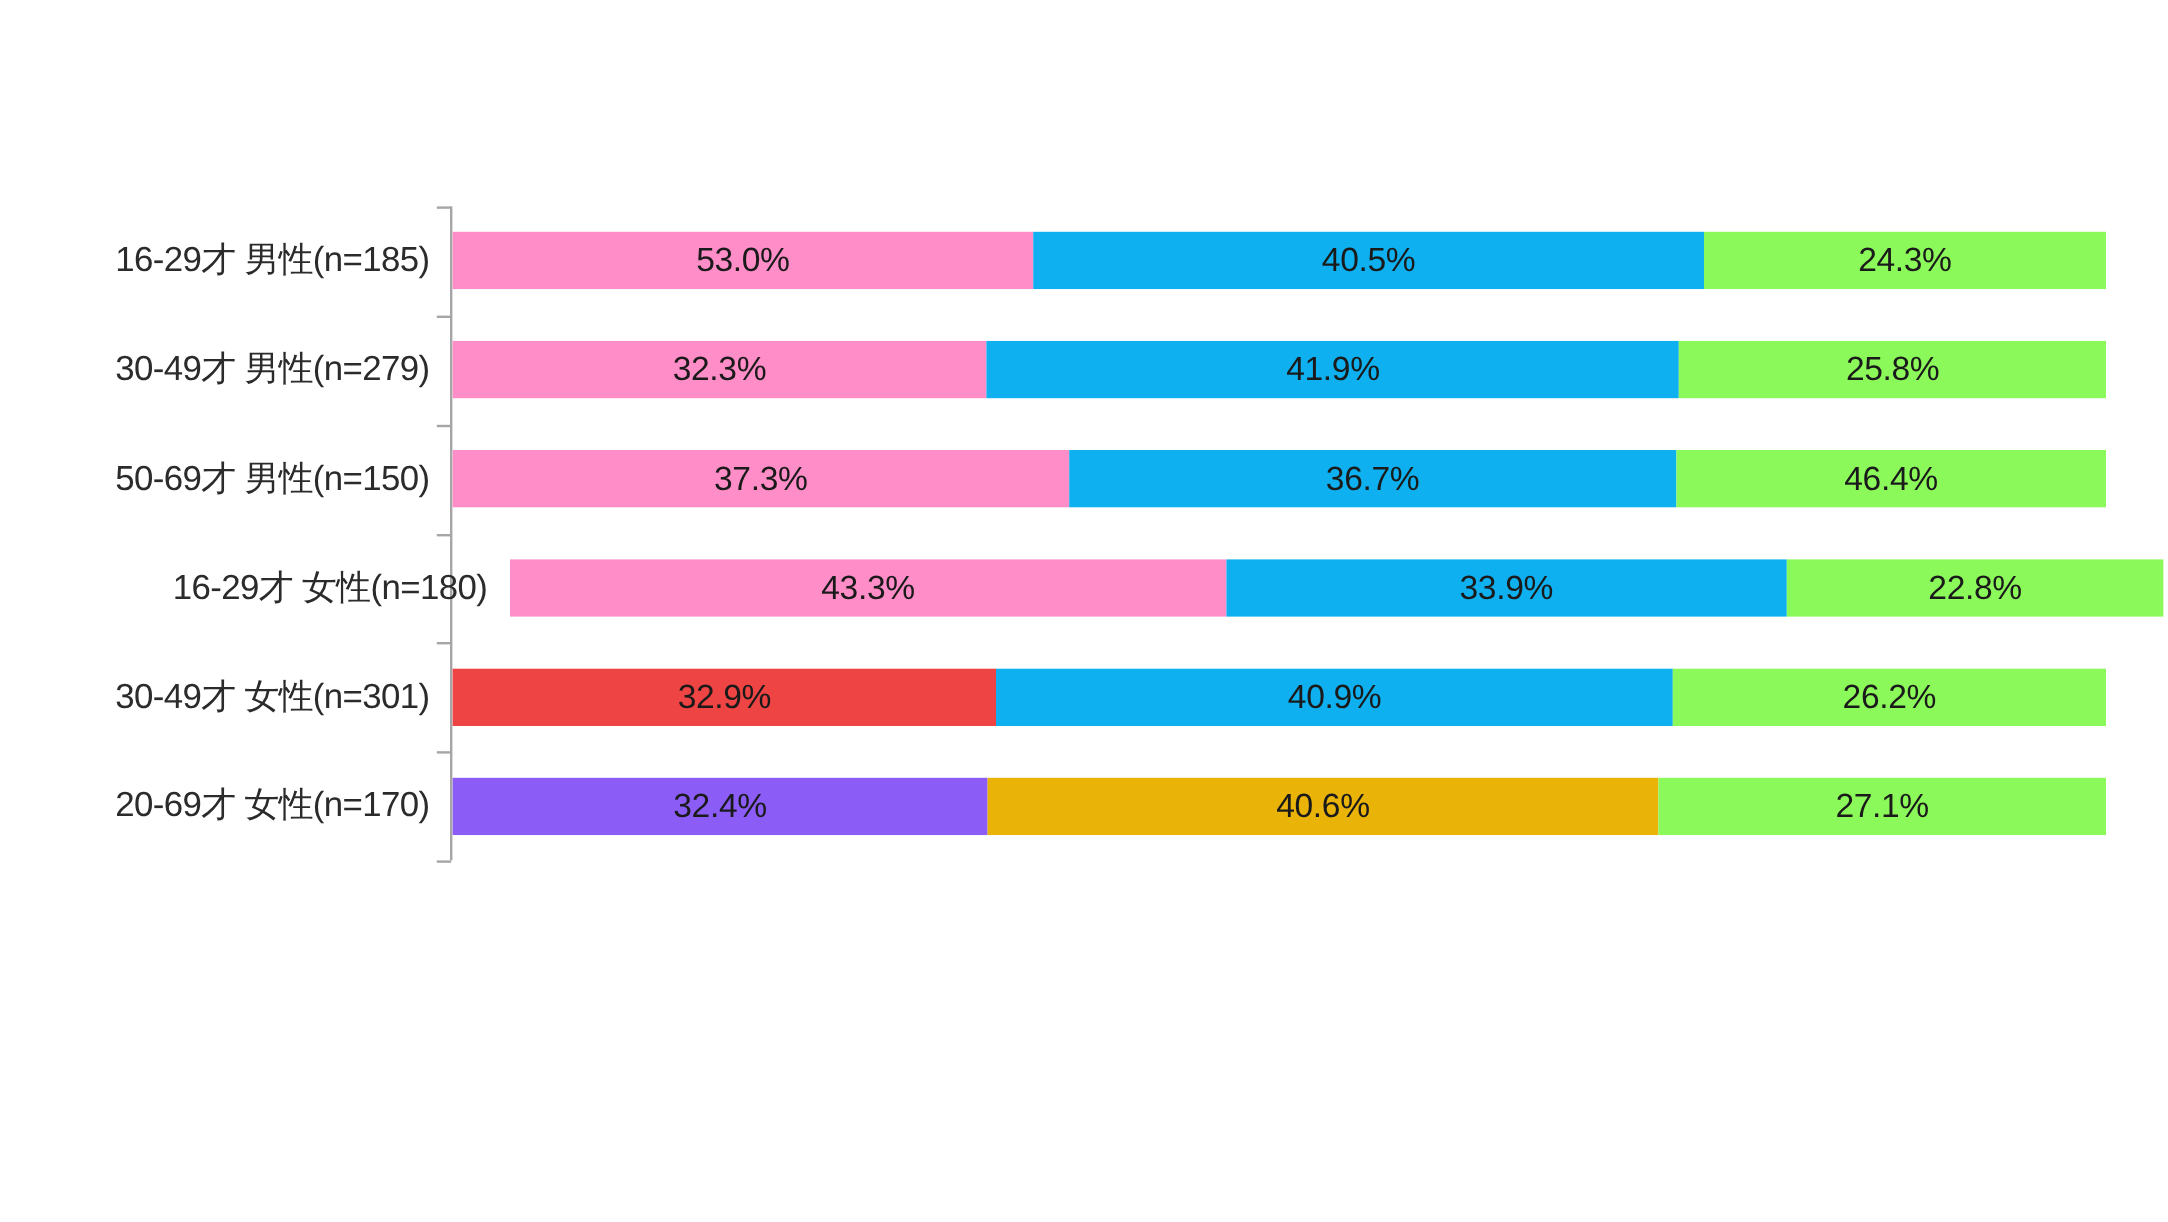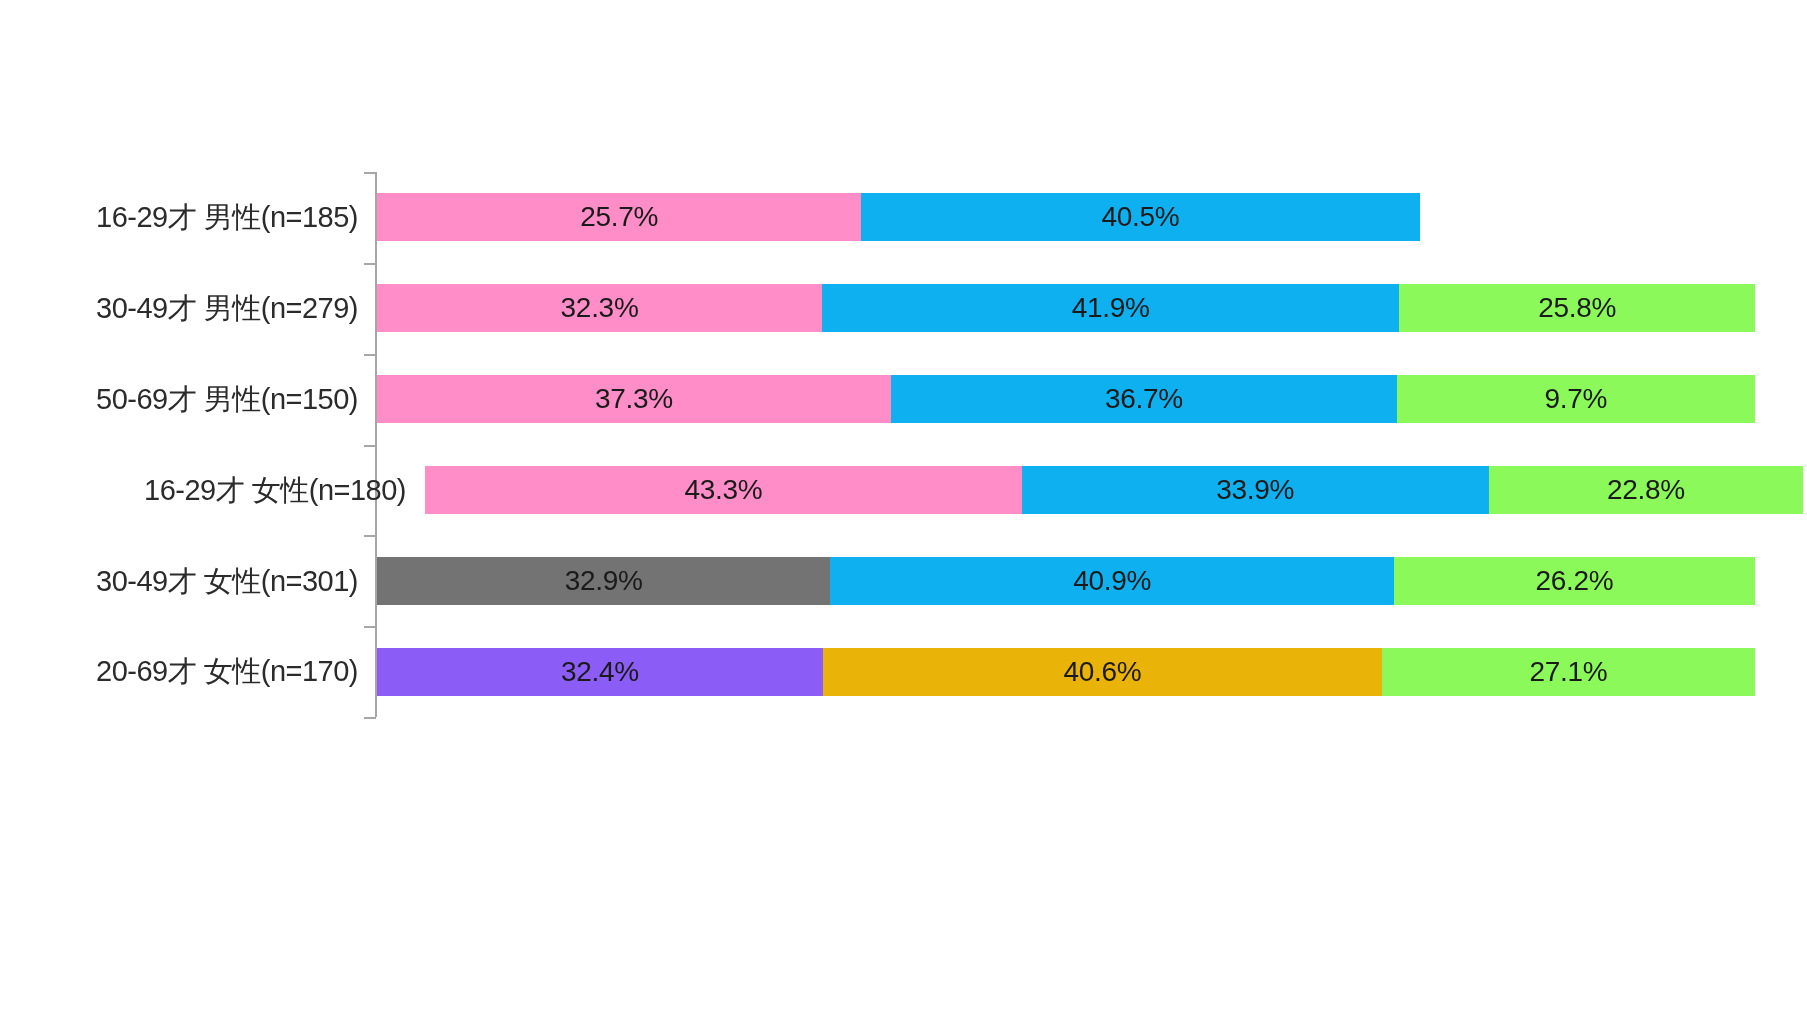--- a/index.html
+++ b/index.html
@@ -126,25 +126,28 @@
         <div class="axis-tick" style="top: 626.167px;"></div>
         <div class="axis-tick" style="top: 717px;"></div>
       </div>
   </div>
 
   <div class="rows" id="rows">
       <div class="row" style="top: 193.417px;">
         <div class="row-label">16-29才 男性(n=185)</div>
         <div class="bar">
           <div class="seg seg-1" style="width: 35.1351%; background: rgb(255, 142, 200);">
-            <span class="seg-label">25.7%</span>
+            <span class="seg-label">53.0%</span>
           </div>
           <div class="seg seg-2" style="width: 40.5405%; background: rgb(15, 176, 239);">
             <span class="seg-label">40.5%</span>
           </div>
+          <div class="seg seg-3" style="width: 24.3243%; background: rgb(140, 249, 90);">
+            <span class="seg-label">24.3%</span>
+          </div>
         </div>
       </div>
       <div class="row" style="top: 284.25px;">
         <div class="row-label">30-49才 男性(n=279)</div>
         <div class="bar">
           <div class="seg seg-1" style="width: 32.3%; background: rgb(255, 142, 200);">
             <span class="seg-label">32.3%</span>
           </div>
           <div class="seg seg-2" style="width: 41.9%; background: rgb(15, 176, 239);">
             <span class="seg-label">41.9%</span>
@@ -157,42 +160,42 @@
       <div class="row" style="top: 375.083px;">
         <div class="row-label">50-69才 男性(n=150)</div>
         <div class="bar">
           <div class="seg seg-1" style="width: 37.3%; background: rgb(255, 142, 200);">
             <span class="seg-label">37.3%</span>
           </div>
           <div class="seg seg-2" style="width: 36.7%; background: rgb(15, 176, 239);">
             <span class="seg-label">36.7%</span>
           </div>
           <div class="seg seg-3" style="width: 26%; background: rgb(140, 249, 90);">
-            <span class="seg-label">9.7%</span>
+            <span class="seg-label">46.4%</span>
           </div>
         </div>
       </div>
       <div class="row" style="top: 465.917px; margin-left: 48px;">
         <div class="row-label">16-29才 女性(n=180)</div>
         <div class="bar">
           <div class="seg seg-1" style="width: 43.3%; background: rgb(255, 142, 200);">
             <span class="seg-label">43.3%</span>
           </div>
           <div class="seg seg-2" style="width: 33.9%; background: rgb(15, 176, 239);">
             <span class="seg-label">33.9%</span>
           </div>
           <div class="seg seg-3" style="width: 22.8%; background: rgb(140, 249, 90);">
             <span class="seg-label">22.8%</span>
           </div>
         </div>
       </div>
       <div class="row" style="top: 556.75px;">
         <div class="row-label">30-49才 女性(n=301)</div>
         <div class="bar">
-          <div class="seg seg-1" style="width: 32.9%; background: #737373;">
+          <div class="seg seg-1" style="width: 32.9%; background: #ef4444;">
             <span class="seg-label">32.9%</span>
           </div>
           <div class="seg seg-2" style="width: 40.9%; background: rgb(15, 176, 239);">
             <span class="seg-label">40.9%</span>
           </div>
           <div class="seg seg-3" style="width: 26.2%; background: rgb(140, 249, 90);">
             <span class="seg-label">26.2%</span>
           </div>
         </div>
       </div>

